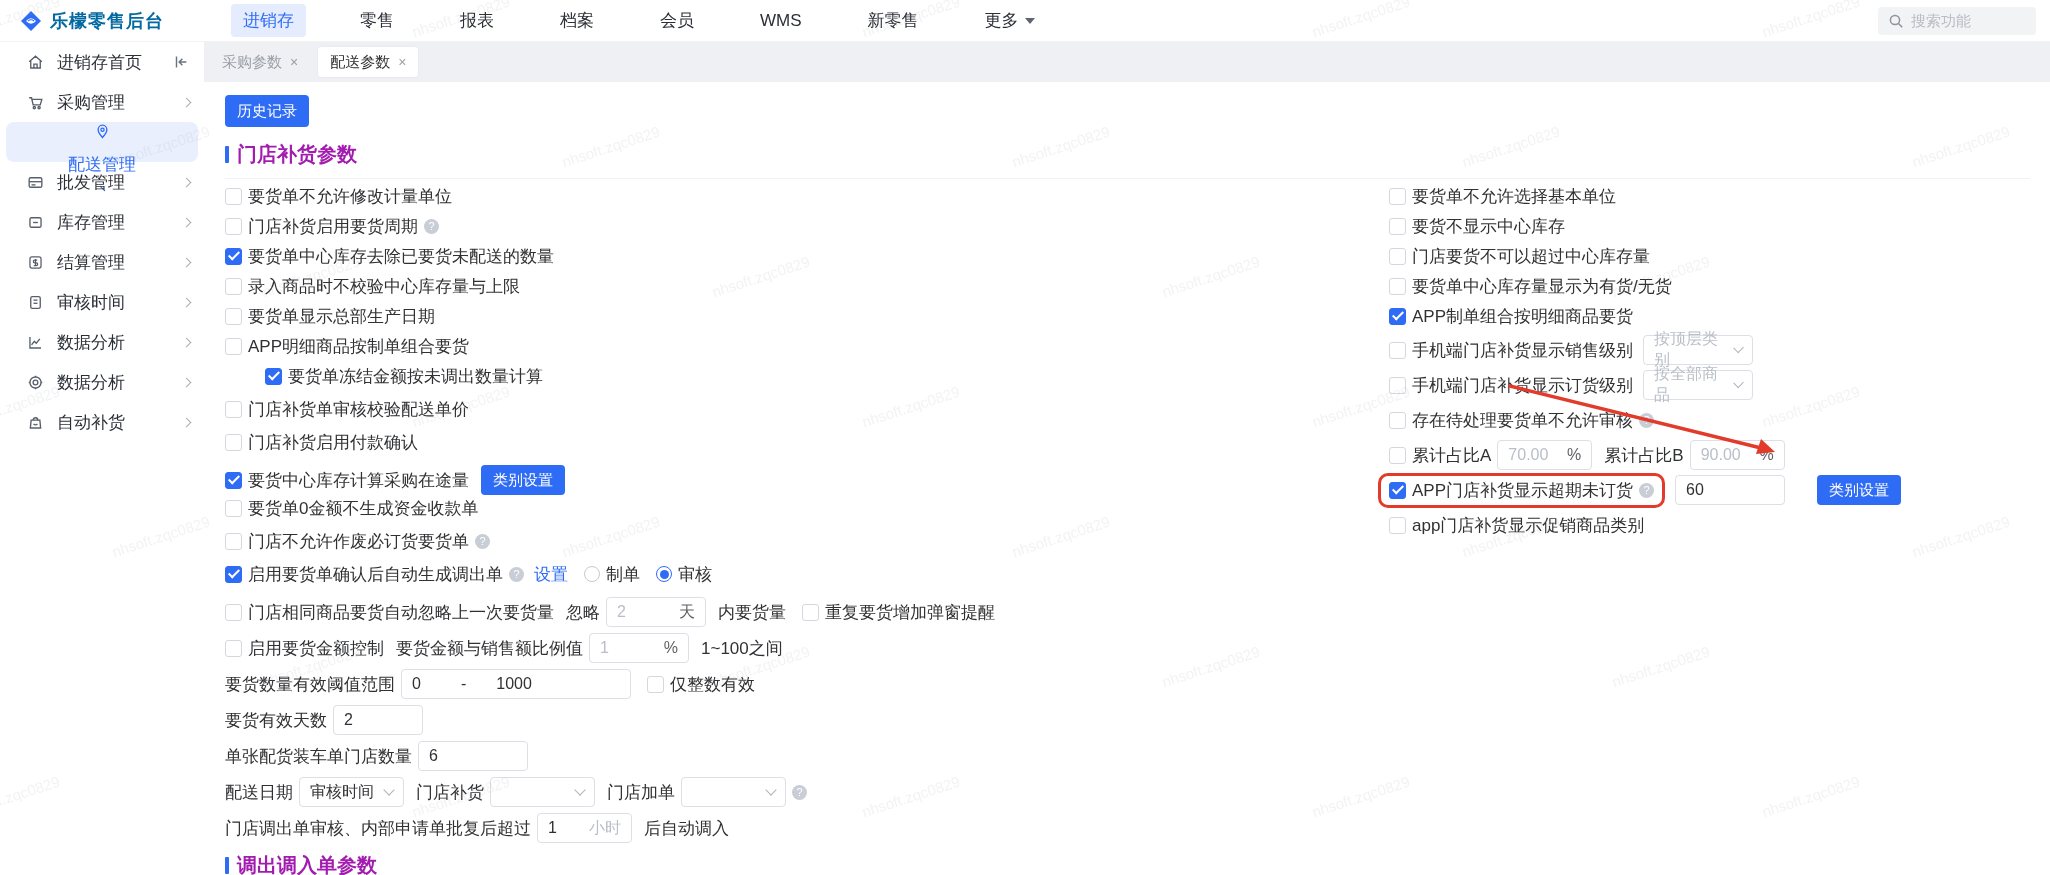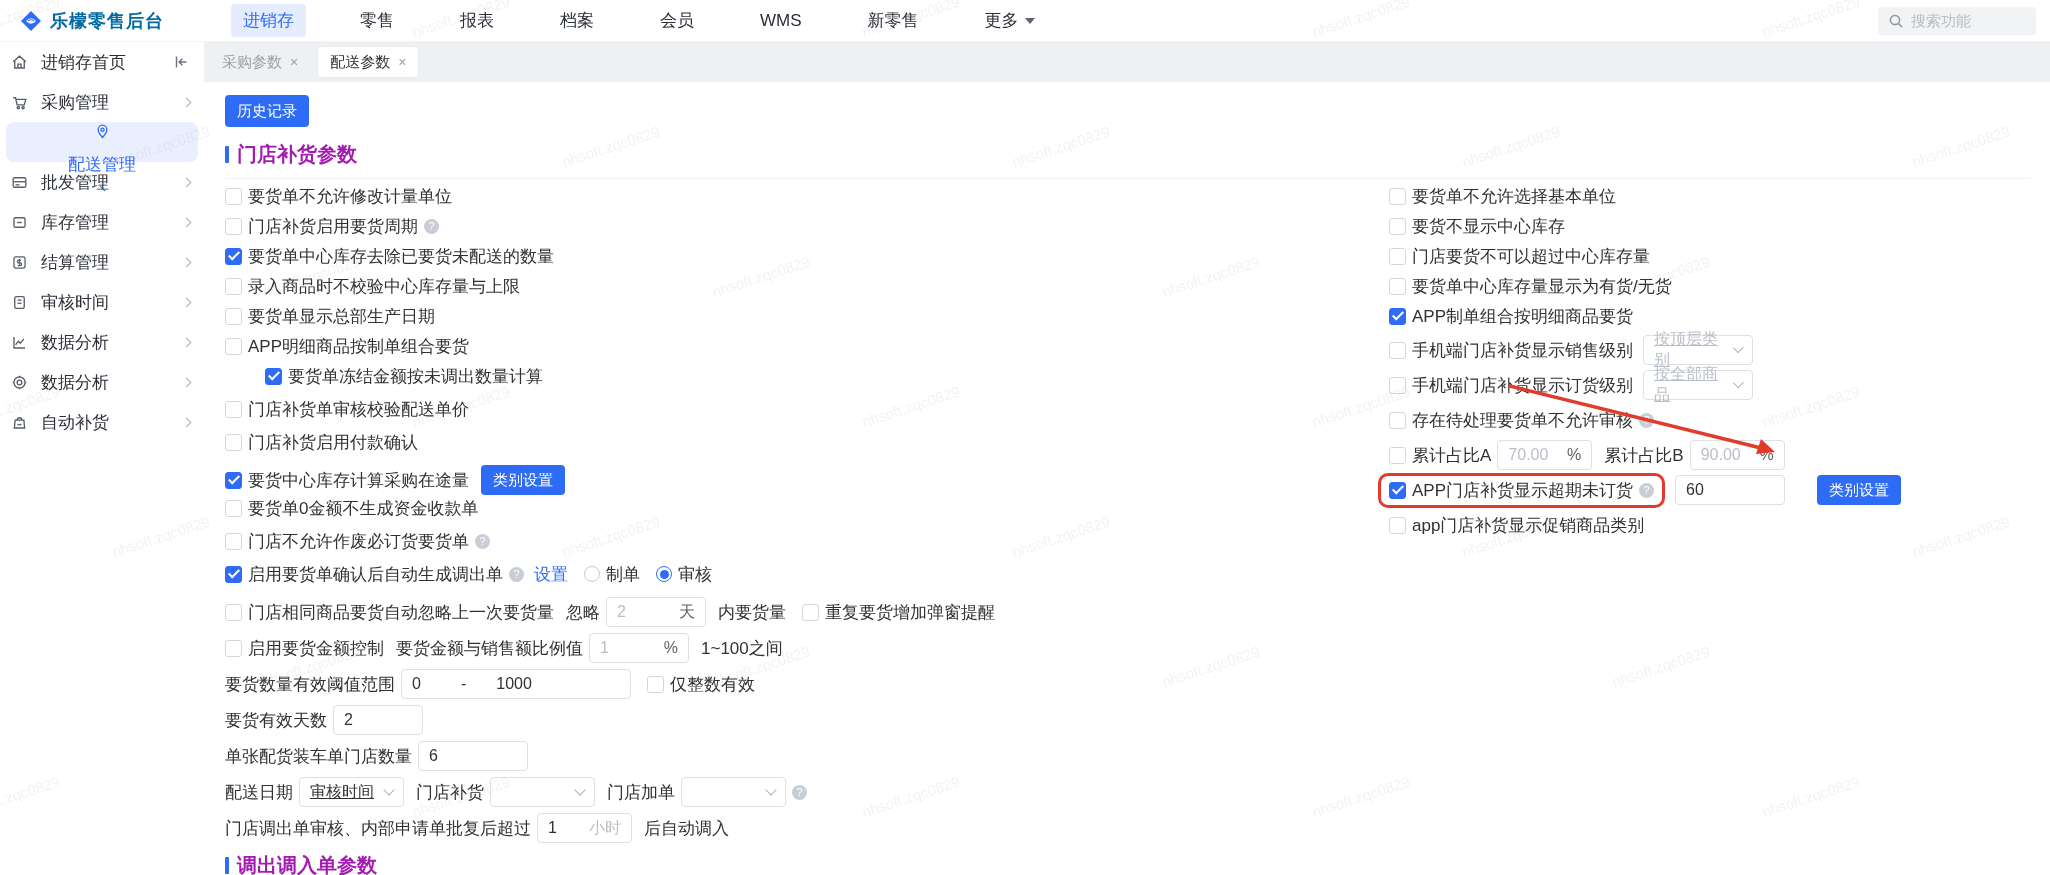--- a/index.html
+++ b/index.html
@@ -14,21 +14,21 @@
   .nav-menu { display:flex; align-items:center; gap:42px; margin-left:46px; }
   .nav-item { font-size:17px; color:#2b2f36; cursor:pointer; padding:5px 12px; border-radius:4px; white-space:nowrap; display:flex; align-items:center; }
   .nav-item.active { background:#e4ecfd; color:#2f6cf6; }
   .caret { display:inline-block; width:0; height:0; border-left:5px solid transparent; border-right:5px solid transparent; border-top:6px solid #5f6570; margin-left:6px; }
   .search { position:absolute; right:14px; top:7px; width:158px; height:28px; background:#f2f3f5; border-radius:4px;
             display:flex; align-items:center; gap:7px; padding:0 10px; }
   .search .ph { font-size:15px; color:#b8bcc4; }
 
   
   .sidebar { position:absolute; left:0; top:42px; width:204px; height:833px; background:#fff; z-index:2; }
-  .side-item { height:40px; display:flex; align-items:center; gap:12px; padding:0 14px 0 10px; font-size:17px; color:#2b2f36; cursor:pointer; position:relative; }
+  .side-item { height:40px; display:flex; align-items:center; gap:12px; padding:0 14px 0 26px; font-size:17px; color:#2b2f36; cursor:pointer; position:relative; }
   .side-item svg { flex:0 0 auto; color:#585f6b; }
   .side-item.active { background:#e9effc; color:#2f6cf6; border-radius:8px; margin:0 6px; padding:0 8px 0 8px;flex-direction:column; }
   .side-item.active svg { color:#2f6cf6; }
   .side-item .s-label { flex:1; white-space:nowrap; }
   .chev-r { width:7px; height:7px; border-top:1.6px solid #a8adb5; border-right:1.6px solid #a8adb5; transform:rotate(45deg); }
   .side-item.active .chev-r { border-color:#2f6cf6; }
   .collapse { margin-left:auto; color:#6b7280; display:flex; }
 
   
   .tabstrip { position:absolute; left:204px; top:42px; width:1846px; height:40px; background:#eef0f3;
@@ -77,21 +77,21 @@
           display:inline-flex; align-items:center; justify-content:center; cursor:pointer; }
   .help::after { content:"?"; }
 
   
   .inp { display:inline-flex; align-items:center; justify-content:space-between; height:30px; border:1px solid #dcdfe6;
          border-radius:4px; background:#fff; padding:0 10px; font-size:16px; cursor:text; }
   .inp .val { color:#303133; } .inp .val.grey { color:#b9bec7; }
   .inp .suf { color:#606266; } .inp .suf.grey { color:#b9bec7; }
   .sel { display:inline-flex; align-items:center; justify-content:space-between; height:30px; border:1px solid #dcdfe6;
          border-radius:4px; background:#fff; padding:0 10px; font-size:16px; cursor:pointer; }
-  .sel .val { color:#303133;text-decoration:underline; } .sel .val.grey { color:#b9bec7; }
+  .sel .val { color:#303133; } .sel .val.grey { color:#b9bec7; }
   .chev-d { width:8px; height:8px; border-right:1.6px solid #b0b4bb; border-bottom:1.6px solid #b0b4bb; transform:rotate(45deg); margin:-4px 0 0 10px; }
   .w90{width:90px}.w95{width:95px}.w100{width:100px}.w105{width:105px}.w110{width:110px}.w230{width:230px}
   .range .dash{color:#303133; margin:0 30px 0 40px;}
   .link { color:#2f6cf6; font-size:17px; margin-left:4px; cursor:pointer; text-decoration:none; }
 
   
   .hlbox { display:inline-flex; align-items:center; gap:6px; border:3px solid #e23b2b; border-radius:10px;
            padding:3px 8px; margin-left:-11px; }
   .annot-arrow { position:absolute; left:1465px; top:372px; z-index:6; pointer-events:none; }
 

